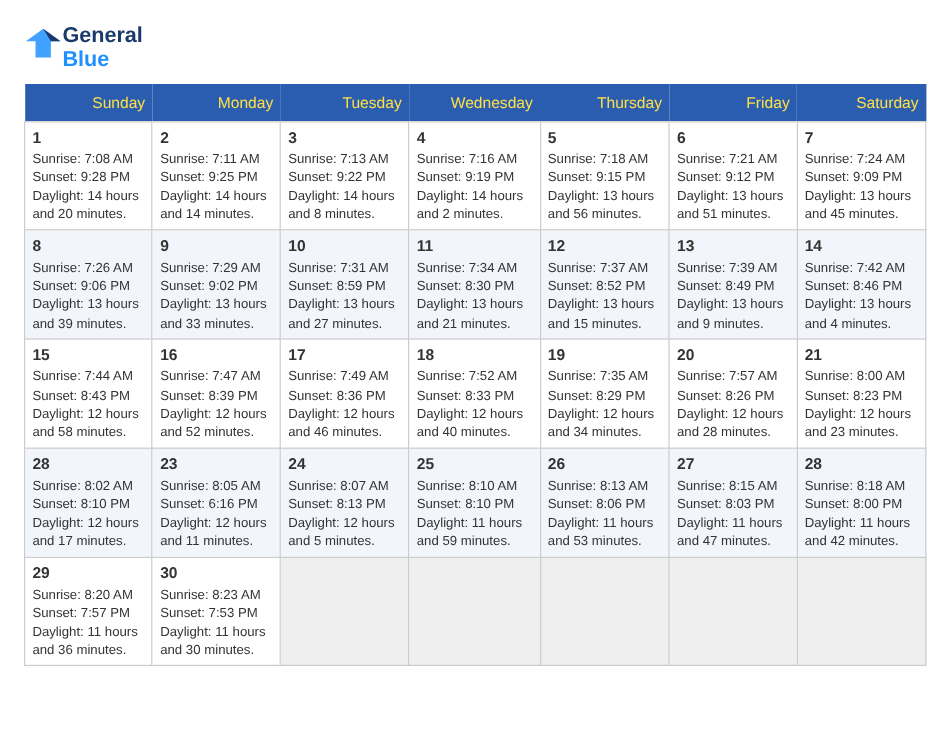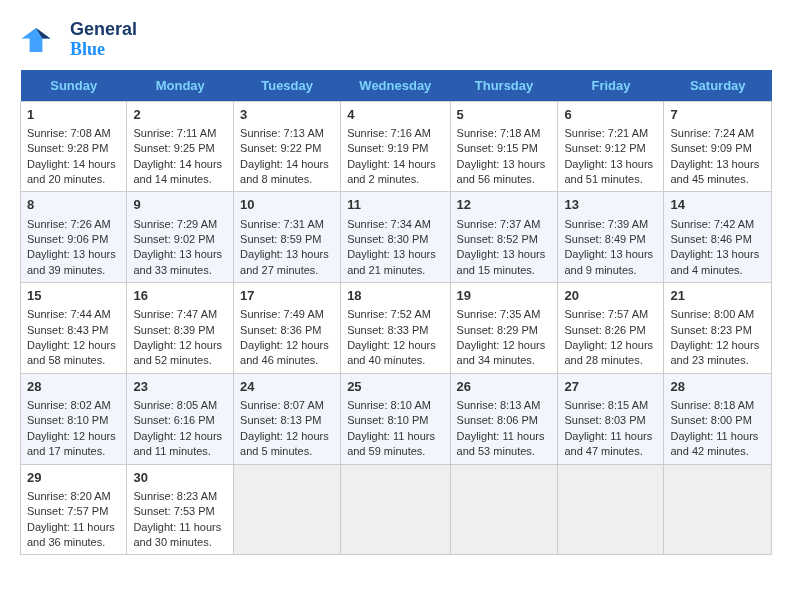--- a/index.html
+++ b/index.html
@@ -11,22 +11,21 @@
       padding: 20px;
     }
     .header {
       display: flex;
       justify-content: space-between;
       align-items: flex-start;
       margin-bottom: 10px;
     }
     .logo {
       display: flex;
-      align-items: center;
-      gap: 18px;
+      gap: 0;
     }
     .logo-text {
       font-size: 18px;
       font-weight: bold;
       line-height: 1.1;
     }
     .logo-text span {
       color: #1a3a6b;
     }
     .logo-bird {
@@ -45,25 +44,25 @@
       font-size: 16px;
       color: #444;
     }
     table {
       width: 100%;
       border-collapse: collapse;
       font-size: 11px;
     }
     thead tr th {
       background-color: #2a5db0;
-      color: #7dd3fc;
+      color: #fde047;
       padding: 8px 6px;
-      text-align: center;
+      text-align: right;
       font-size: 13px;
-      font-weight: bold;
+      font-weight: normal;
     }
     tbody tr td {
       border: 1px solid #ccc;
       padding: 4px 6px;
       vertical-align: top;
       width: 113px;
       height: 80px;
       color: #333;
       line-height: 1.4;
     }
@@ -90,21 +89,21 @@
 <body>
 
 <div class="header">
   <div class="logo">
     <svg class="logo-bird" viewBox="0 0 40 40" xmlns="http://www.w3.org/2000/svg">
       <polygon points="20,5 38,18 28,18 28,35 12,35 12,18 2,18" fill="#1e90ff" opacity="0.85"></polygon>
       <polygon points="20,5 38,18 28,18" fill="#1a3a6b"></polygon>
     </svg>
     <div class="logo-text">
       <div><span style="color:#1a3a6b;">General</span></div>
-      <div><span style="color:#1e90ff;font-family:Liberation Serif, serif;">Blue</span></div>
+      <div><span style="color:#1e90ff;">Blue</span></div>
     </div>
   </div>
   <div class="title-block">
     <div class="month-title"></div>
     <div class="location"></div>
   </div>
 </div>
 
 <table>
   <thead>

